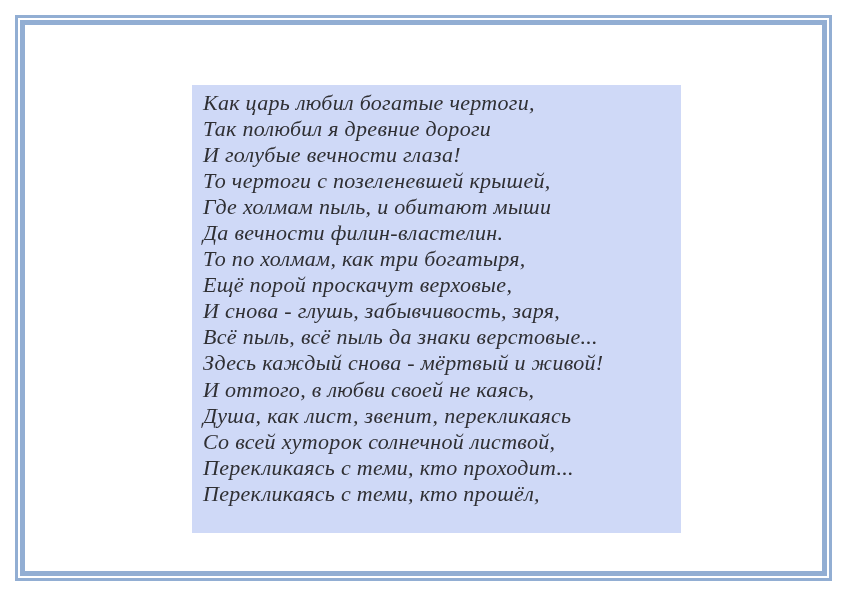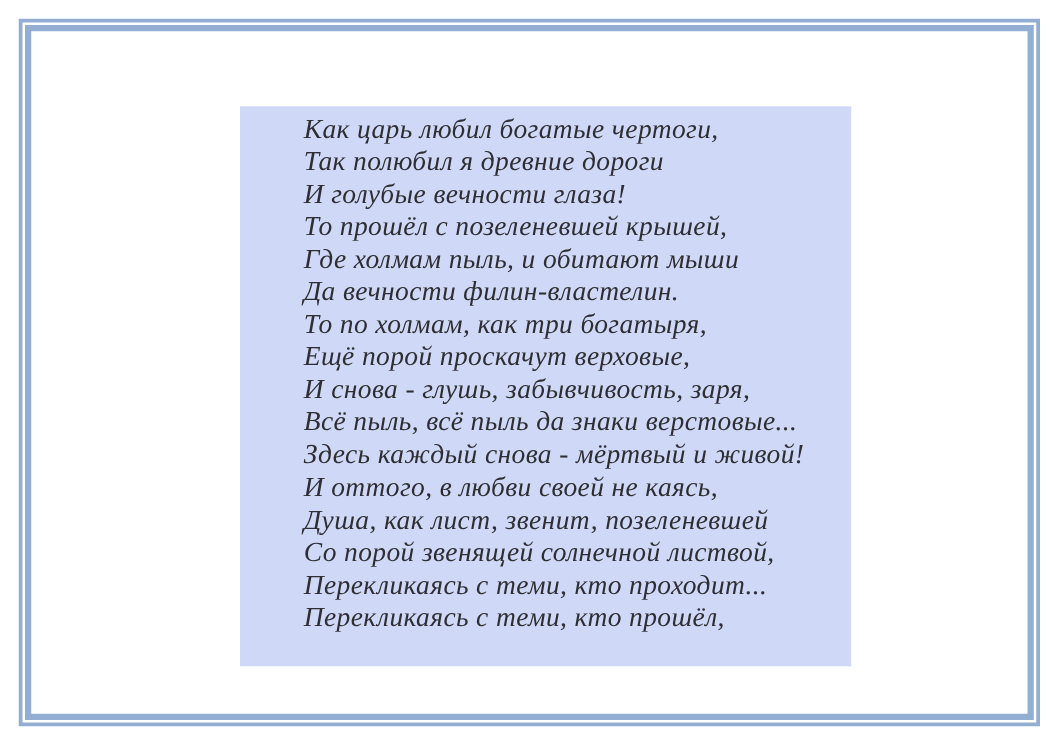--- a/index.html
+++ b/index.html
@@ -42,42 +42,41 @@
     background: #cfd9f7;
     padding: 5px 6px 0 11px;
   }
   .poem-line {
     font-style: italic;
     font-size: 22px;
     line-height: 26.05px;
     letter-spacing: 0.3px;
     color: #2f2f33;
     white-space: nowrap;
-    margin-left: 40px;
   }
 </style>
 </head>
 <body>
 
 <div class="slide">
   <div class="frame-outer">
     <div class="frame-inner"></div>
   </div>
 
   <div class="poem-box">
     <div class="poem-line">Как царь любил богатые чертоги,</div>
     <div class="poem-line">Так полюбил я древние дороги</div>
     <div class="poem-line">И голубые вечности глаза!</div>
-    <div class="poem-line">То прошёл с позеленевшей крышей,</div>
+    <div class="poem-line">То чертоги с позеленевшей крышей,</div>
     <div class="poem-line">Где холмам пыль, и обитают мыши</div>
     <div class="poem-line">Да вечности филин-властелин.</div>
     <div class="poem-line">То по холмам, как три богатыря,</div>
     <div class="poem-line">Ещё порой проскачут верховые,</div>
     <div class="poem-line">И снова - глушь, забывчивость, заря,</div>
     <div class="poem-line">Всё пыль, всё пыль да знаки верстовые...</div>
     <div class="poem-line">Здесь каждый снова - мёртвый и живой!</div>
     <div class="poem-line">И оттого, в любви своей не каясь,</div>
-    <div class="poem-line">Душа, как лист, звенит, позеленевшей</div>
-    <div class="poem-line">Со порой звенящей солнечной листвой,</div>
+    <div class="poem-line">Душа, как лист, звенит, перекликаясь</div>
+    <div class="poem-line">Со всей хуторок солнечной листвой,</div>
     <div class="poem-line">Перекликаясь с теми, кто проходит...</div>
     <div class="poem-line">Перекликаясь с теми, кто прошёл,</div>
   </div>
 </div>
 
 </body></html>

